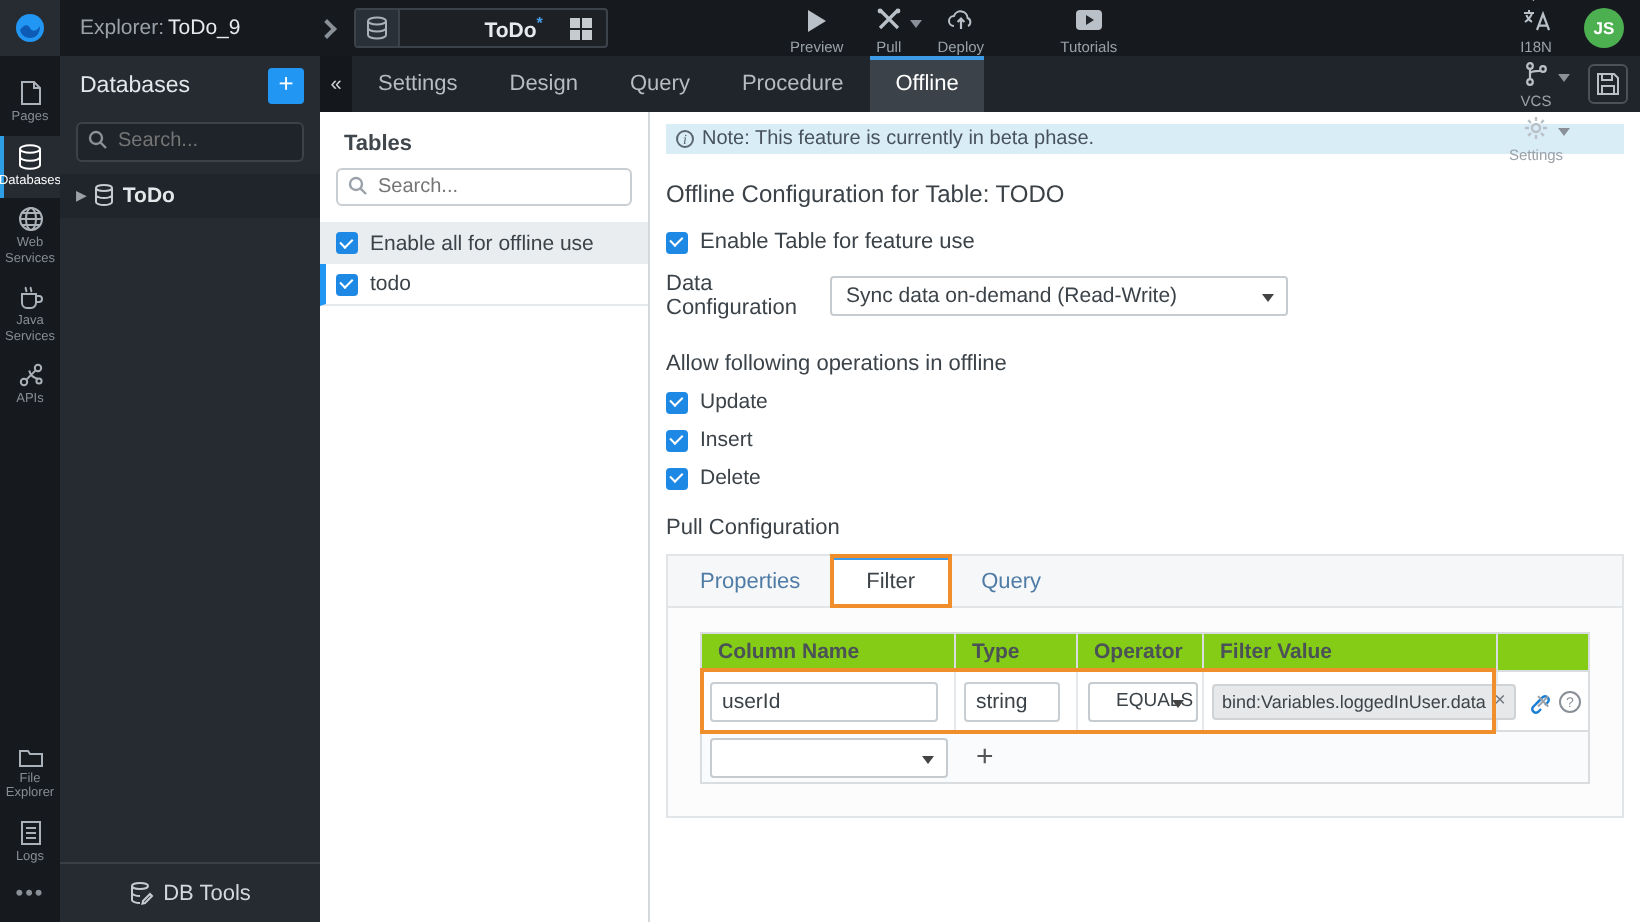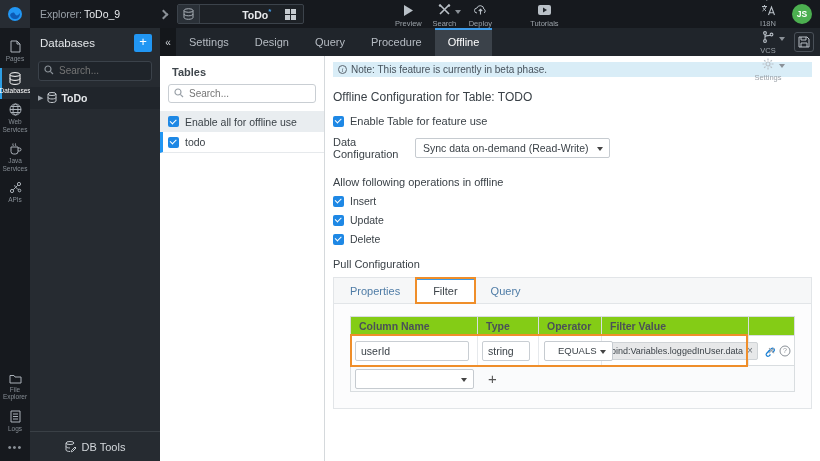--- a/index.html
+++ b/index.html
@@ -67,42 +67,42 @@
   .notice { height:15px; background:#d9edf7; display:flex; align-items:center; gap:4px; padding-left:5px; font-size:10px; color:#47525c; }
   .info-ic { width:9px; height:9px; border:1px solid #5c6670; border-radius:50%; font-size:7px; line-height:8px; text-align:center; color:#5c6670; font-style:italic; font-family:"Liberation Serif",serif; }
   .h1 { margin-top:13px; font-size:12px; color:#3a4147; }
   .cb { width:11px; height:11px; background:#1e88e5; border-radius:2px; position:relative; flex:none; cursor:pointer; }
   .cb::after { content:""; position:absolute; left:2px; top:2.5px; width:5px; height:2.5px; border-left:1.5px solid #fff; border-bottom:1.5px solid #fff; transform:rotate(-45deg); }
   .cb-row { margin-top:11px; display:flex; align-items:center; gap:6px; font-size:11px; color:#3b4248; }
   .dc-row { margin-top:9px; display:flex; align-items:center; font-size:11px; color:#3b4248; }
   .dc-label { width:82px; }
   .selectbox { position:relative; border:1px solid #c6cbd0; border-radius:2px; height:20px; background:#fff; font-size:10.5px; color:#3b4248; display:flex; align-items:center; padding:0 16px 0 7px; cursor:pointer; }
   .selectbox::after { content:""; position:absolute; right:6px; top:8px; width:0; height:0; border-left:3.5px solid transparent; border-right:3.5px solid transparent; border-top:4.5px solid #444; }
-  .dc-select { width:195px; }
+  .dc-select { width:229px; }
   .sec { margin-top:16px; font-size:11px; color:#3b4248; }
   .op-row { margin-top:7px; display:flex; align-items:center; gap:6px; font-size:10.5px; color:#3b4248; }
   .pull-label { margin-top:13px; font-size:11px; color:#3b4248; }
 
   .pull-panel { margin-top:7px; border:1px solid #e2e5e8; background:#fcfcfd; }
   .pull-tabs { height:26px; background:#f6f7f8; border-bottom:1px solid #e2e5e8; display:flex; }
   .ptab { padding:0 16px; line-height:26px; font-size:11px; color:#4f7ca6; cursor:pointer; }
   .ptab.active { background:#fff; color:#3c4349; border-left:1px solid #e2e5e8; border-right:1px solid #e2e5e8; box-shadow:inset 0 2px 0 #3d9be8; }
   .ptab.annotated { outline:2px solid #ef8e2a; outline-offset:-1px; }
   .pull-content { padding:12px 16px 16px; }
 
   .ftable { width:445px; font-size:10.5px; color:#3b4248; }
   .fhead { display:flex; height:20px; background:#84cc16; border:1px solid #d9dde0; }
   .fhead > div { display:flex; align-items:center; padding-left:8px; font-weight:700; font-size:10.5px; color:#4a5157; border-right:1px solid #d9dde0; }
   .fhead > div:last-child { border-right:none; }
   .c1{width:127px;} .c2{width:61px;} .c3{width:63px;} .c4{width:147px;} .c5{width:45px;}
   .frow { position:relative; display:flex; height:30px; background:#fff; border:1px solid #d9dde0; border-top:none; align-items:center; }
   .frow > .cell { height:100%; display:flex; align-items:center; border-right:1px solid #e6e9ec; padding-left:4px; }
   .frow > .cell.c5 { border-right:none; justify-content:center; padding-left:0; }
   .cell input { width:calc(100% - 8px); height:20px; border:1px solid #c9ced3; border-radius:2px; font-size:10.5px; color:#3b4248; padding:0 5px; outline:none; font-family:inherit; }
-  .op-select { width:69px; font-size:9.5px; margin-left:1px;padding-left:13px; }
+  .op-select { width:55px; font-size:9.5px; margin-left:1px;padding-left:13px; }
   .chip { display:inline-flex; align-items:center; height:18px; background:#e7e8e9; border:1px solid #cfd3d6; border-radius:2px; padding:0 4px; font-size:9px; color:#3c4349; white-space:nowrap; }
   .chip .x { margin-left:4px; color:#70767c; font-size:10px; cursor:pointer; }
   .cell-icons { display:flex; align-items:center; gap:4px; margin-left:5px; }
   .row-del { font-size:13px; color:#9aa0a6; cursor:pointer; }
   .row-annotation { position:absolute; left:-1px; top:-2px; width:398px; height:33px; border:2px solid #ef8e2a; pointer-events:none; z-index:2; }
   .ffoot { display:flex; align-items:center; height:26px; background:#fafbfc; border:1px solid #d9dde0; border-top:none; padding-left:4px; }
   .foot-select { width:119px; }
   .add-btn { margin-left:14px; font-size:15px; color:#555; cursor:pointer; line-height:15px; }
 
   svg { display:block; }
@@ -149,21 +149,21 @@
       <span class="lb">Preview</span>
     </div>
     <div class="tb-item">
       <span class="ic">
           <svg width="13" height="12" viewBox="0 0 13 12" stroke="#b9c0c7" stroke-width="1.6" fill="none">
             <path d="M2 1l9 9M11 1L2 10"></path>
             <circle cx="2" cy="1.5" r="1.2" fill="#b9c0c7" stroke="none"></circle>
             <circle cx="11" cy="1.5" r="1.2" fill="#b9c0c7" stroke="none"></circle>
           </svg>
         </span>
-      <span class="lb">Search</span>
+      <span class="lb">Pull</span>
       <span class="caret-d"></span>
     </div>
     <div class="tb-item">
       <span class="ic">
           <svg width="13" height="12" viewBox="0 0 13 12" fill="none" stroke="#b9c0c7" stroke-width="1">
             <path d="M3 9a2.5 2.5 0 010-5 3.5 3.5 0 016.8 1A2.2 2.2 0 0110 9"></path>
             <path d="M6.5 10.5V5.5M4.8 7l1.7-1.7L8.2 7" stroke-width="1.1"></path>
           </svg>
         </span>
       <span class="lb">Deploy</span>
@@ -375,25 +375,25 @@
         <div class="dc-row">
           <span class="dc-label">Data Configuration</span>
           <div class="selectbox dc-select">
             <span>Sync data on-demand (Read-Write)</span>
           </div>
         </div>
 
         <div class="sec">Allow following operations in offline</div>
         <div class="op-row">
             <span class="cb"></span>
-            <span>Insert</span>
+            <span>Update</span>
           </div>
         <div class="op-row">
             <span class="cb"></span>
-            <span>Update</span>
+            <span>Insert</span>
           </div>
         <div class="op-row">
             <span class="cb"></span>
             <span>Delete</span>
           </div>
 
         <div class="pull-label">Pull Configuration</div>
 
         <div class="pull-panel">
           <div class="pull-tabs">

